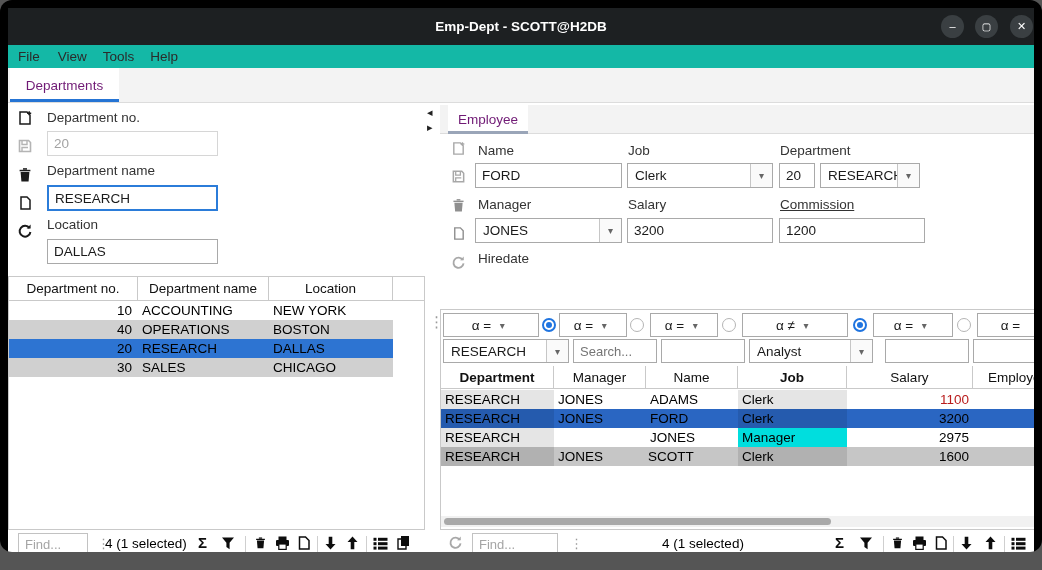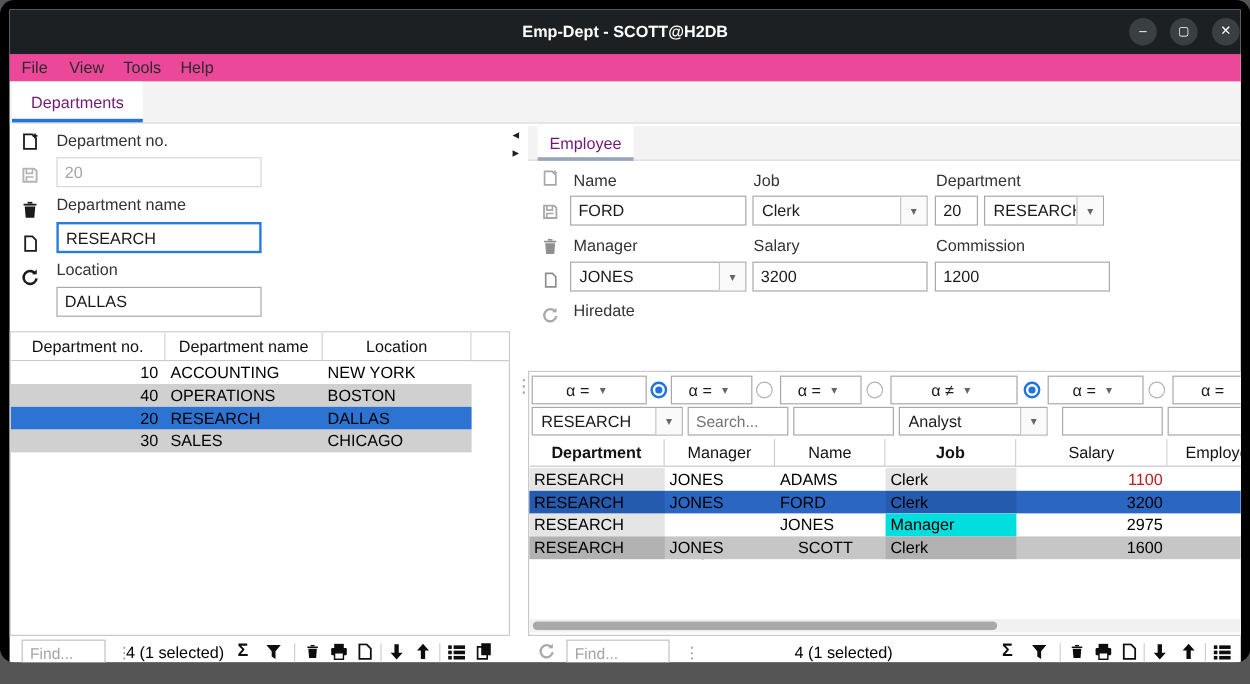--- a/index.html
+++ b/index.html
@@ -5,21 +5,21 @@
   html,body{margin:0;padding:0;background:#555;}
   *{box-sizing:border-box;font-family:"Liberation Sans",sans-serif;}
   #frame{position:relative;width:1042px;height:552px;background:#000;border-radius:12px;overflow:hidden;margin:0 auto;}
   #win{position:absolute;left:8px;top:8px;width:1026px;height:554px;background:#fff;overflow:hidden;}
   .abs{position:absolute;}
   
   #titlebar{position:absolute;left:0;top:0;width:1026px;height:37px;background:#1d2022;}
   #title{position:absolute;left:0;top:0;width:1026px;height:37px;display:flex;align-items:center;justify-content:center;color:#fff;font-size:13.5px;font-weight:bold;}
   .winbtn{position:absolute;top:7px;width:23px;height:23px;border-radius:50%;background:#3a3f42;color:#fff;display:flex;align-items:center;justify-content:center;font-size:11px;line-height:1;}
   
-  #menubar{position:absolute;left:0;top:37px;width:1026px;height:23px;background:#ec4899;display:flex;align-items:center;}
+  #menubar{position:absolute;left:0;top:37px;width:1026px;height:23px;background:#14b8a6;display:flex;align-items:center;}
   .menu-item{color:#2b2b2b;font-size:13.5px;padding:0 4px;}
   
   .tabbar{position:absolute;background:#f3f3f3;border-bottom:1px solid #dcdcdc;}
   .tab-active{position:absolute;background:#fff;display:flex;align-items:center;justify-content:center;font-size:13.5px;color:#701a75;}
   .tab-underline{position:absolute;height:3px;}
   
   .lbl{position:absolute;font-size:13.5px;color:#333;white-space:nowrap;}
   .fld{position:absolute;border:1px solid #a9a9a9;background:#fff;font-size:13.5px;color:#1a1a1a;padding:0 6px;outline:none;}
   .fld.disabled{border-color:#d6d6d6;color:#a3a3a3;}
   .fld.focused{border:2px solid #2b7cd9;}
@@ -258,21 +258,21 @@
     <span class="arrow">▾</span>
   </div>
   <input class="fld" style="left: 771px; top: 155px; width: 36px; height: 25px;" value="20">
   <div class="combo" style="left:812px;top:155px;width:100px;height:25px;">
     <span class="txt">RESEARCH</span>
     <span class="arrow">▾</span>
   </div>
 
   <div class="lbl" style="left:470px;top:189px;">Manager</div>
   <div class="lbl" style="left:620px;top:189px;">Salary</div>
-  <div class="lbl" style="left:772px;top:189px;">Commission</div>
+  <div class="lbl" style="left:772px;top:189px;text-decoration:underline;">Commission</div>
 
   <div class="combo" style="left:467px;top:210px;width:147px;height:25px;">
     <span class="txt">JONES</span>
     <span class="arrow">▾</span>
   </div>
   <input class="fld" style="left: 619px; top: 210px; width: 146px; height: 25px;" value="3200">
   <input class="fld" style="left: 771px; top: 210px; width: 146px; height: 25px;" value="1200">
 
   <div class="lbl" style="left:470px;top:243px;">Hiredate</div>
 
@@ -344,21 +344,21 @@
     <div class="trow" style="left:0;top:118px;width:594px;background:#fff;">
       <div class="td tint" style="left:0;width:113px;">RESEARCH</div>
       <div class="td" style="left:113px;width:92px;margin-top:24px;">KING</div>
       <div class="td" style="left:205px;width:92px;">JONES</div>
       <div class="td" style="left:297px;width:109px;background:#00dede;">Manager</div>
       <div class="td num" style="left:406px;width:126px;">2975</div>
     </div>
     <div class="trow" style="left:0;top:137px;width:594px;background:#c6c6c6;">
       <div class="td tint" style="left:0;width:113px;">RESEARCH</div>
       <div class="td" style="left:113px;width:92px;">JONES</div>
-      <div class="td" style="left:220px;width:92px;">SCOTT</div>
+      <div class="td" style="left:203px;width:92px;">SCOTT</div>
       <div class="td tint" style="left:297px;width:109px;">Clerk</div>
       <div class="td num" style="left:406px;width:126px;">1600</div>
     </div>
 
     <div class="abs" style="left:0;top:206px;width:594px;height:11px;background:#f1f1f1;">
       <div class="abs" style="left:3px;top:2px;width:387px;height:7px;border-radius:4px;background:#a9a9a9;"></div>
     </div>
   </div>
 
   <div class="toolbar-icon" style="left:440px;top:527px;color:#a8a8a8;">

